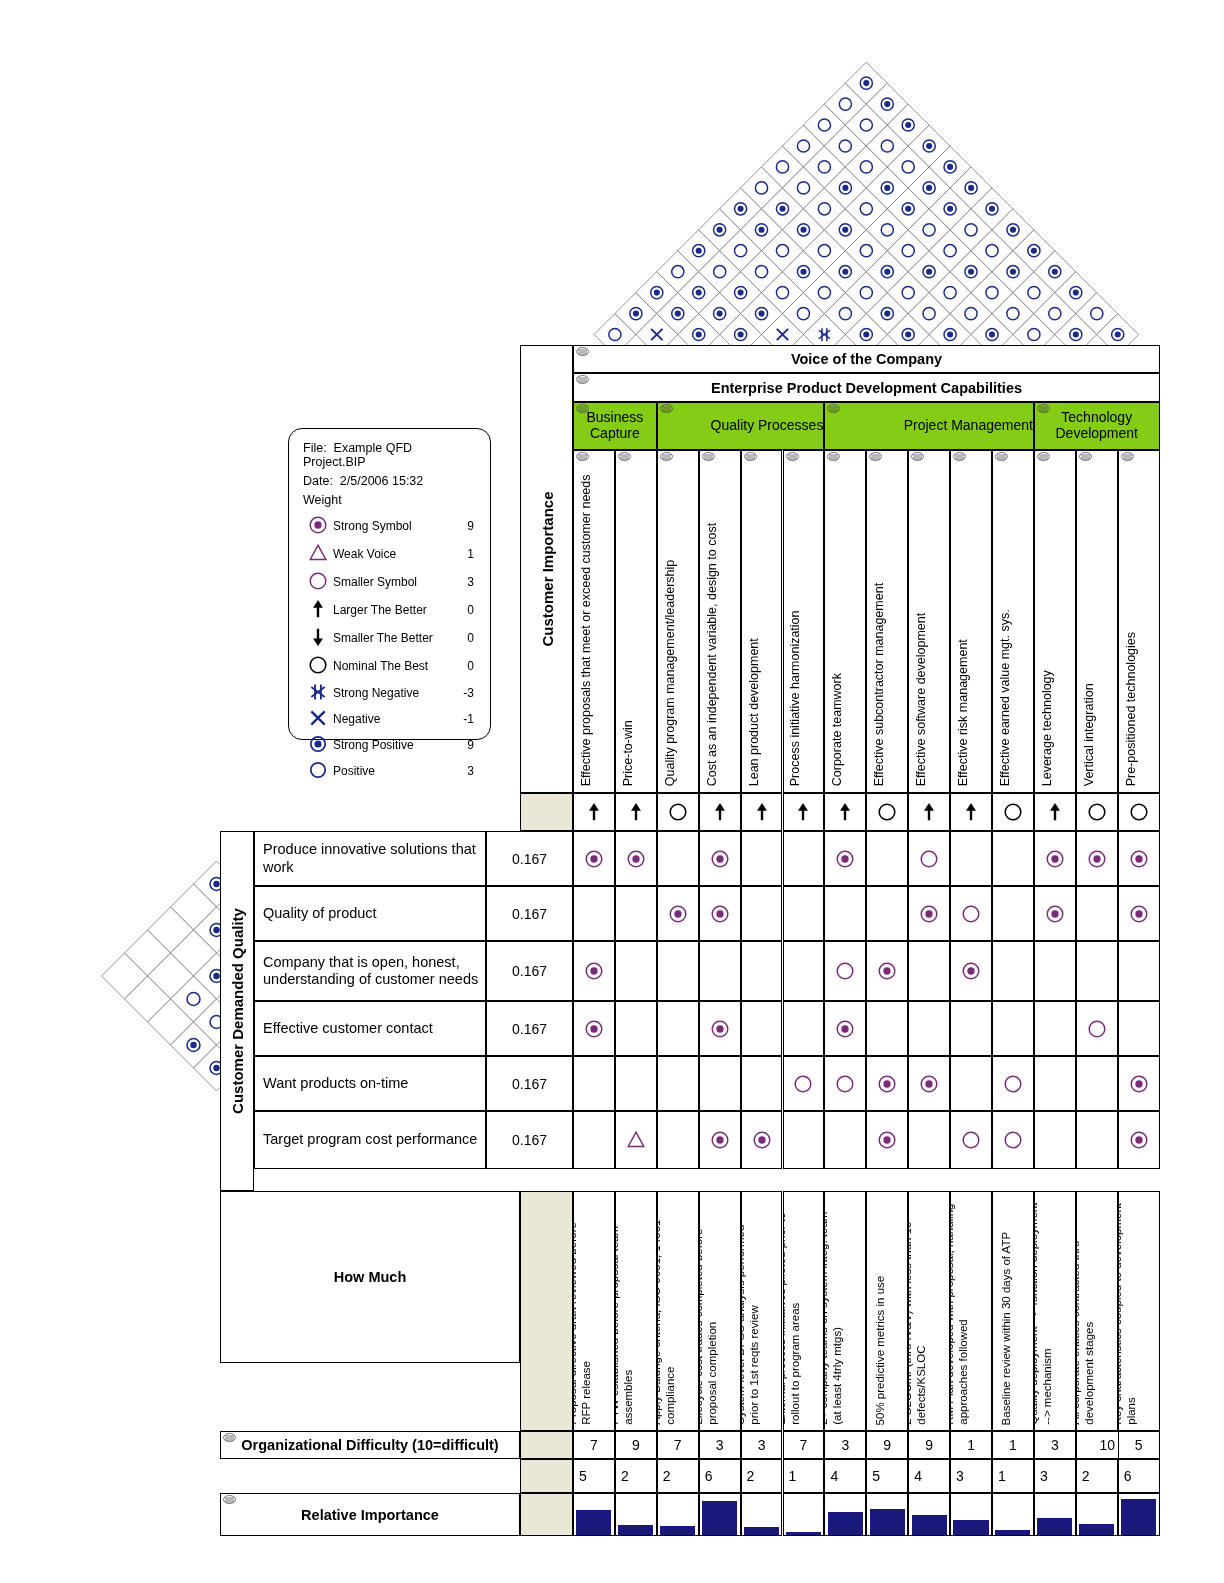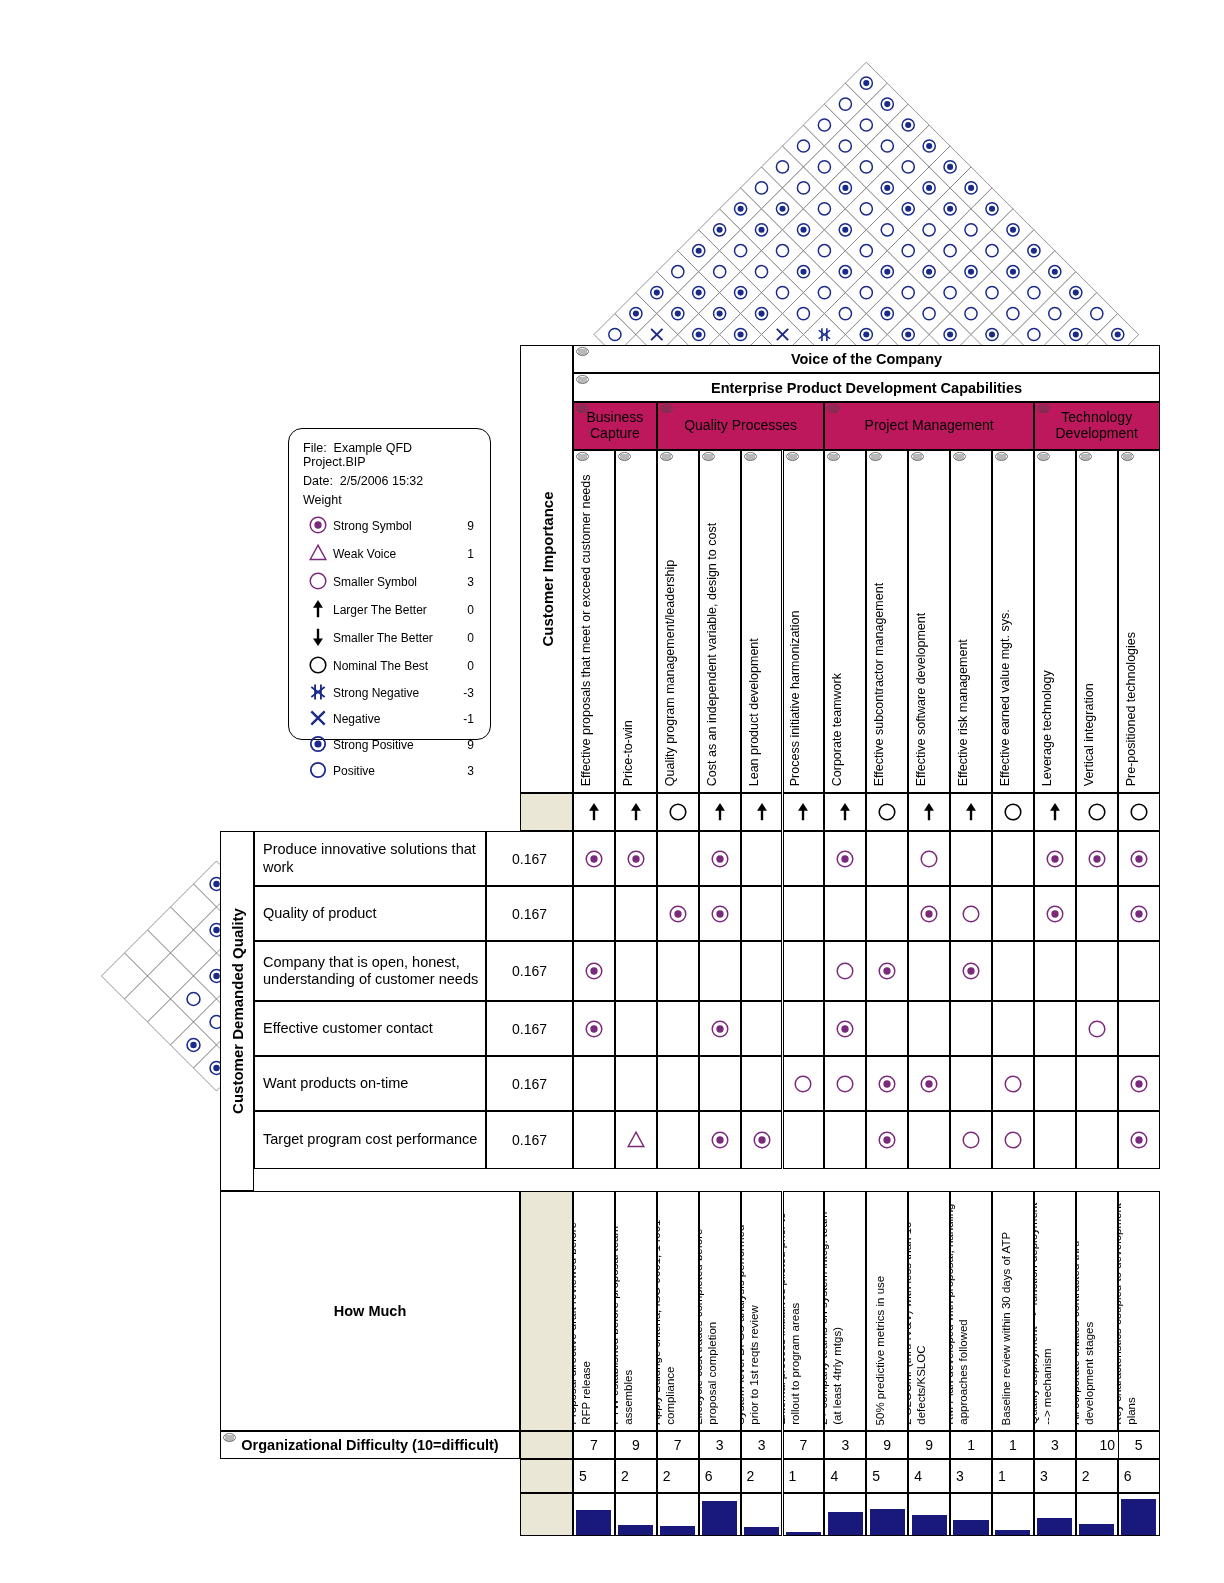--- a/index.html
+++ b/index.html
@@ -24,22 +24,22 @@
   
   #grid { left:220px; top:345px; width:940px; height:1166px; }
 
   
   .hband {
     position:absolute; left:353px; border:1px solid #000;
     background:#fff; display:flex; align-items:center; justify-content:center;
     font-weight:bold; font-size:14.5px;
   }
   .subband {
-    position:absolute; border:1px solid #000; background:#be185d;
-    display:flex; align-items:center; justify-content:center;
+    position:absolute; border:1px solid #000; background:#84cc16;
+    display:flex; align-items:center; justify-content:flex-end;
     font-size:14px; text-align:center; line-height:1.12;
   }
 
   
   .note {
     position:absolute; left:2px; top:1px; width:13px; height:9px;
     opacity:.75;
   }
   .note svg { display:block; }
 
@@ -1397,21 +1397,21 @@
       <div class="mcell" style="left: 813.9px; top: 766px; width: 41.9px; height: 58px;"></div>
       <div class="mcell" style="left: 855.8px; top: 766px; width: 41.9px; height: 58px;"></div>
       <div class="mcell" style="left: 897.7px; top: 766px; width: 41.9px; height: 58px;">
         <svg width="22" height="22" viewBox="0 0 24 24">
           <circle cx="12" cy="12" r="8.5" fill="none" stroke="#7a2a7a" stroke-width="1.6"></circle>
           <circle cx="12" cy="12" r="4" fill="#7a2a7a"></circle>
         </svg>
       </div>
     </div>
 
-  <div class="leftblock" id="hm-label" style="left:0px; top:846px; width:300px; height:240px;">
+  <div class="leftblock" id="hm-label" style="left:0px; top:846px; width:300px; height:172px;">
     <span>How Much</span>
   </div>
   <div class="mcell dimcell" style="left:300px; top:846px; width:53px; height:240px;"></div>
   <div id="hm-cells">
       <div class="hm" style="left: 353px; top: 846px; width: 41.9px; height: 240px;">
         <div class="rot" style="width:226px;">Proposal directive draft reviewed before RFP release</div>
       </div>
       <div class="hm" style="left: 394.9px; top: 846px; width: 41.9px; height: 240px;">
         <div class="rot" style="width:226px;">PTW established before proposal team assembles</div>
       </div>
@@ -1549,20 +1549,31 @@
         <span>3</span>
       </div>
       <div class="numcell" style="left: 855.8px; top: 1114px; width: 41.9px; height: 34px; justify-content: flex-start; padding-left: 5px;">
         <span>2</span>
       </div>
       <div class="numcell" style="left: 897.7px; top: 1114px; width: 41.9px; height: 34px; justify-content: flex-start; padding-left: 5px;">
         <span>6</span>
       </div>
     </div>
 
+  <div class="leftblock" id="ri-label" style="left:0px; top:1148px; width:300px; height:43px;">
+    <span class="note">
+      <svg width="13" height="9" viewBox="0 0 13 9">
+          <ellipse cx="6.5" cy="4.5" rx="6" ry="4" fill="none" stroke="#444" stroke-width="1"></ellipse>
+          <line x1="2" y1="3" x2="11" y2="3" stroke="#444" stroke-width="1"></line>
+          <line x1="2" y1="5" x2="11" y2="5" stroke="#444" stroke-width="1"></line>
+          <line x1="2" y1="7" x2="11" y2="7" stroke="#444" stroke-width="1"></line>
+        </svg>
+    </span>
+    <span>Relative Importance</span>
+  </div>
   <div class="mcell dimcell" style="left:300px; top:1148px; width:53px; height:43px;"></div>
   <div id="ri-cells">
       <div class="barcell" style="left: 353px; top: 1148px; width: 41.9px; height: 43px;">
         <div class="bar" style="height:25px;background:#18197a"></div>
       </div>
       <div class="barcell" style="left: 394.9px; top: 1148px; width: 41.9px; height: 43px;">
         <div class="bar" style="height:10px;background:#18197a"></div>
       </div>
       <div class="barcell" style="left: 436.8px; top: 1148px; width: 41.9px; height: 43px;">
         <div class="bar" style="height:9px;background:#18197a"></div>

